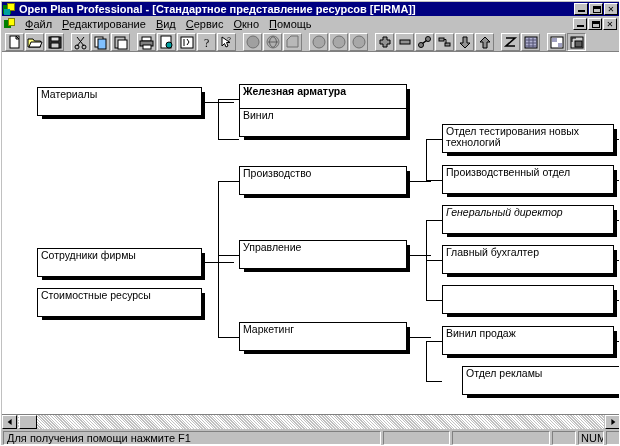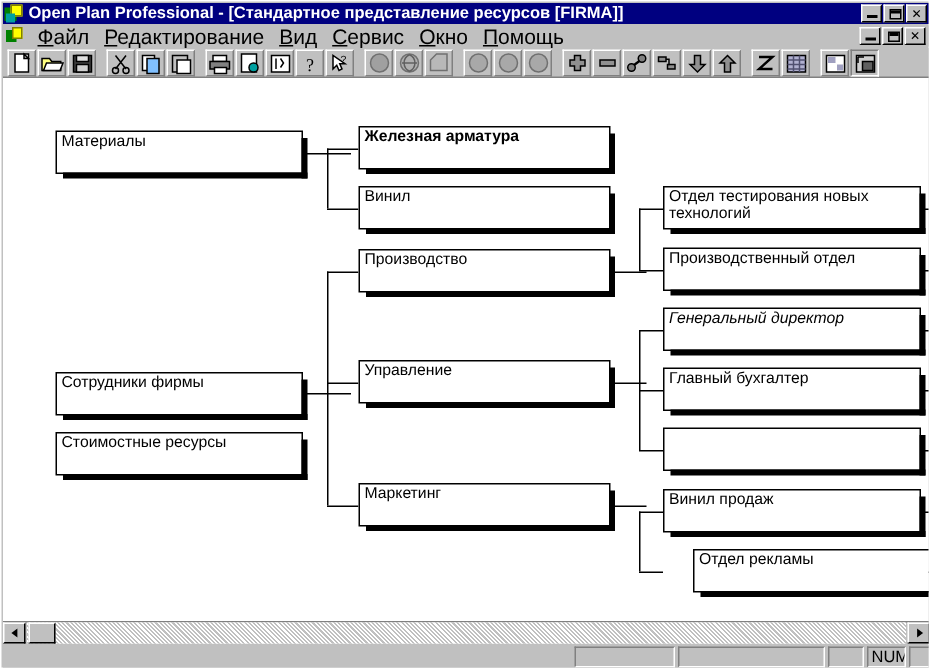--- a/index.html
+++ b/index.html
@@ -32,21 +32,21 @@
   .wbtn .min-g{position:absolute;left:3px;bottom:2px;width:7px;height:2px;background:#000;}
   .wbtn .max-g{position:absolute;left:3px;top:2px;width:8px;height:7px;border:1px solid #000;box-sizing:border-box;}
   .wbtn .max-g:before{content:"";position:absolute;left:0;top:0;right:0;height:2px;background:#000;}
 
   
   .menubar{position:absolute;left:1px;top:16px;width:618px;height:14px;
            background:#c0c0c0;display:flex;align-items:center;}
   .menubar .mdi-icon{width:12px;height:12px;margin-left:2px;margin-right:4px;position:relative;flex:none;}
   .mdi-icon .m1{position:absolute;left:0;top:2px;width:7px;height:8px;background:#008000;}
   .mdi-icon .m2{position:absolute;left:4px;top:0;width:7px;height:8px;background:#ffff00;border:1px solid #808000;box-sizing:border-box;}
-  .menu-item{padding:0 5px;line-height:13px;font-size:14px;color:#000;white-space:nowrap;cursor:default;}
+  .menu-item{padding:0 5px;line-height:13px;font-size:11px;color:#000;white-space:nowrap;cursor:default;}
   .menu-item u{text-decoration:underline;}
   .wbtns2{position:absolute;right:2px;top:17px;display:flex;gap:1px;}
 
   
   .toolbar{position:absolute;left:1px;top:31px;width:618px;height:20px;
            background:#c0c0c0;display:flex;align-items:center;
            border-bottom:1px solid #808080;box-sizing:border-box;}
   .tbtn{width:19px;height:18px;margin-right:1px;background:#c0c0c0;
         border-top:1px solid #ffffff;border-left:1px solid #ffffff;
         border-right:1px solid #808080;border-bottom:1px solid #808080;
@@ -385,21 +385,21 @@
         <span class="label">Стоимостные ресурсы</span>
         <div class="shadow"></div>
           <div class="shadow-r"></div>
       </div>
 
       <div class="node" style="left:237px;top:32px;width:168px;height:29px;font-weight:bold;">
         <span class="label">Железная арматура</span>
         <div class="shadow"></div>
           <div class="shadow-r"></div>
       </div>
-      <div class="node" style="left:237px;top:72px;width:168px;height:29px;">
+      <div class="node" style="left:237px;top:56px;width:168px;height:29px;">
         <span class="label">Винил</span>
         <div class="shadow"></div>
           <div class="shadow-r"></div>
       </div>
       <div class="node" style="left:237px;top:114px;width:168px;height:29px;padding-left:28px;">
         <span class="label">Производство</span>
         <div class="shadow"></div>
           <div class="shadow-r"></div>
       </div>
       <div class="node" style="left:237px;top:188px;width:168px;height:29px;">
@@ -457,20 +457,21 @@
       <div class="sb-arrow"></div>
     </div>
     <div class="sb-track"></div>
     <div class="sb-thumb"></div>
     <div class="sb-btn right">
       <div class="sb-arrow"></div>
     </div>
   </div>
 
   <div class="statusbar">
+    <div class="sp" style="left:1px;width:378px;">Для получения помощи нажмите F1</div>
     <div class="sp" style="left:381px;width:67px;"></div>
     <div class="sp" style="left:450px;width:98px;"></div>
     <div class="sp" style="left:550px;width:24px;"></div>
     <div class="sp" style="left:576px;width:26px;padding-left:2px;">NUM</div>
     <div class="sp" style="left:604px;width:14px;"></div>
   </div>
 
 </div>
 
 </body></html>

